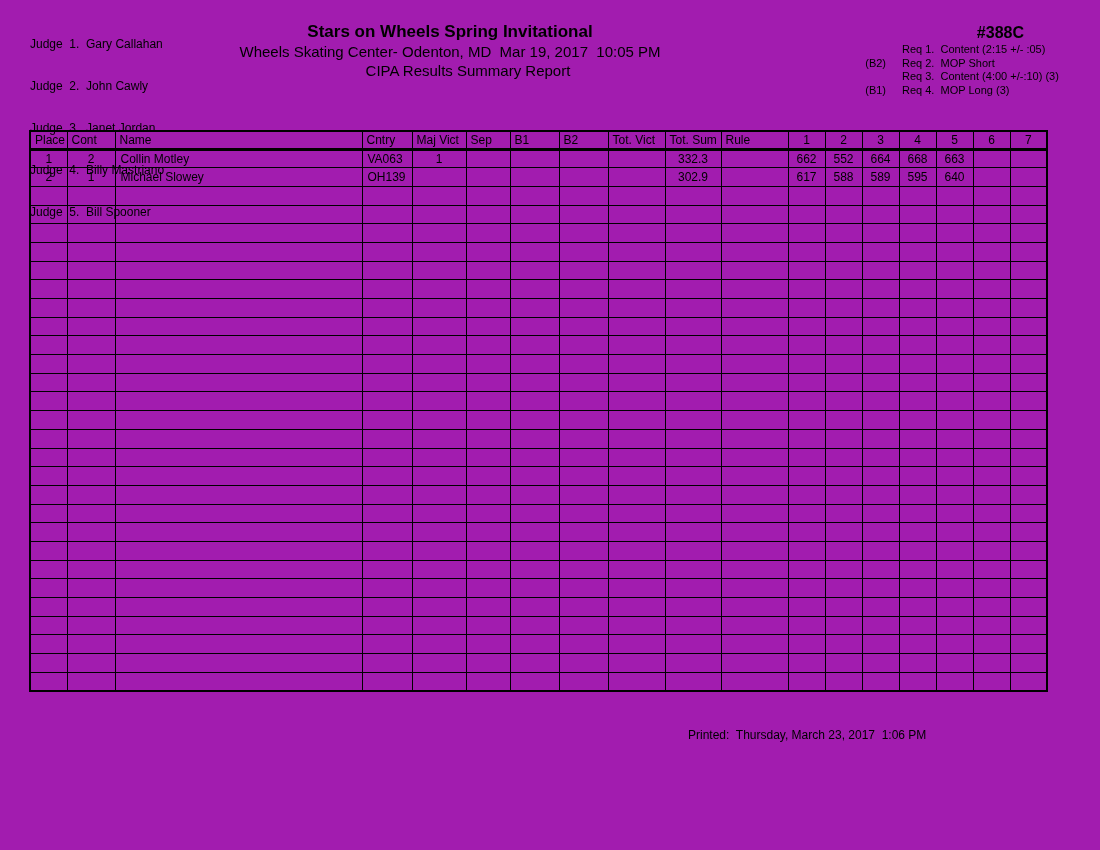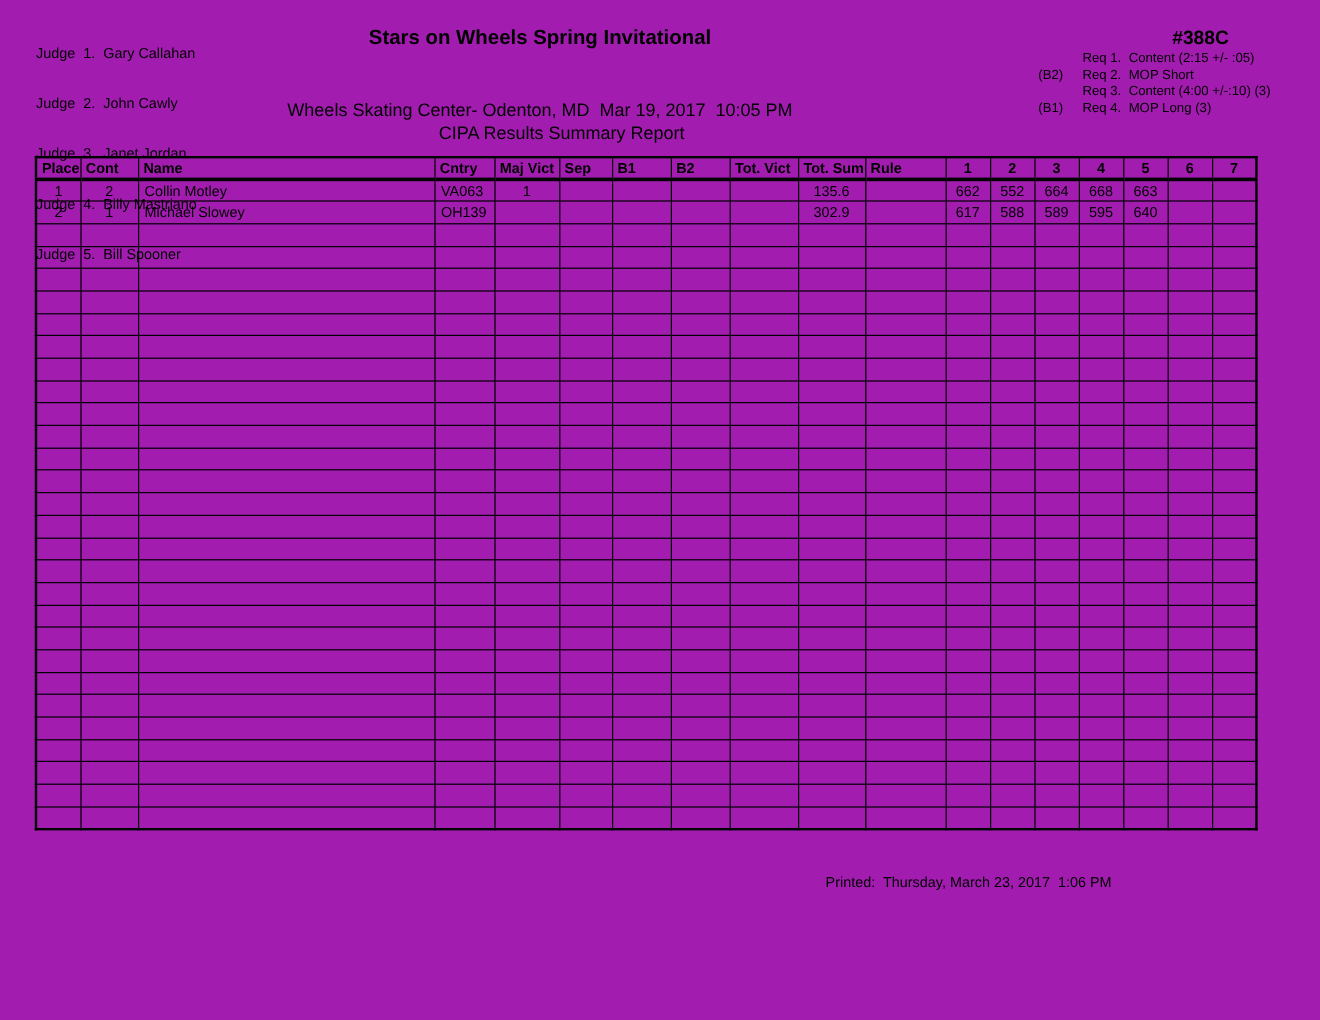--- a/index.html
+++ b/index.html
@@ -18,42 +18,42 @@
     position: absolute; left: 30px; top: 9px;
     font-size: 12px; line-height: 14px; white-space: pre;
   }
 
   
   .titles {
     position: absolute; left: 0; top: 22px; width: 900px;
     text-align: center;
   }
   .t1 { font-size: 17px; font-weight: bold; line-height: 20px; }
-  .t2 { font-size: 15px; line-height: 19px; white-space: pre; margin-top: 41px; }
+  .t2 { font-size: 15px; line-height: 19px; white-space: pre; }
   .t3 { font-size: 20px; font-weight: bold; line-height: 25px; }
   .t4 { font-size: 15px; line-height: 19px; padding-left: 36px; }
 
   
   .req-block { position: absolute; left: 856px; top: 24px; width: 192px; font-size: 11px; }
   .req-number { font-size: 16px; font-weight: bold; text-align: right; padding-right: 24px; line-height: 18px; }
   .req-rows { display: grid; grid-template-columns: 30px 1fr; column-gap: 16px; line-height: 13.5px; margin-top: 1px; }
   .req-prefix { text-align: right; white-space: pre; }
   .req-text { text-align: left; white-space: pre; }
 
   
   table.results {
     position: absolute; left: 29px; top: 130px;
     border-collapse: collapse; table-layout: fixed;
     width: 1018px;
     font-size: 12px;
     border: 2px solid #000;
   }
   table.results th {
     border: 1px solid #000; border-bottom: 3px solid #000;
-    font-weight: bold; height: 18px;
+    font-weight: normal; height: 18px;
     text-align: left; padding: 0 0 0 4px;
     overflow: hidden; white-space: nowrap;
   }
   table.results th.c { text-align: center; padding: 0; }
   table.results td {
     border: 1px solid #000; height: 18.7px;
     padding: 0; overflow: hidden; white-space: nowrap;
     vertical-align: middle;
   }
   table.results td.c { text-align: center; }
@@ -145,21 +145,21 @@
         <tr>
           <td class="c">1</td>
           <td class="c">2</td>
           <td class="l">Collin Motley</td>
           <td class="l">VA063</td>
           <td class="c">1</td>
           <td class="c"></td>
           <td class="c"></td>
           <td class="c"></td>
           <td class="c"></td>
-          <td class="c">135.6</td>
+          <td class="c">332.3</td>
           <td class="c"></td>
           <td class="c">662</td>
           <td class="c">552</td>
           <td class="c">664</td>
           <td class="c">668</td>
           <td class="c">663</td>
           <td class="c"></td>
           <td class="c"></td>
         </tr>
         <tr>

